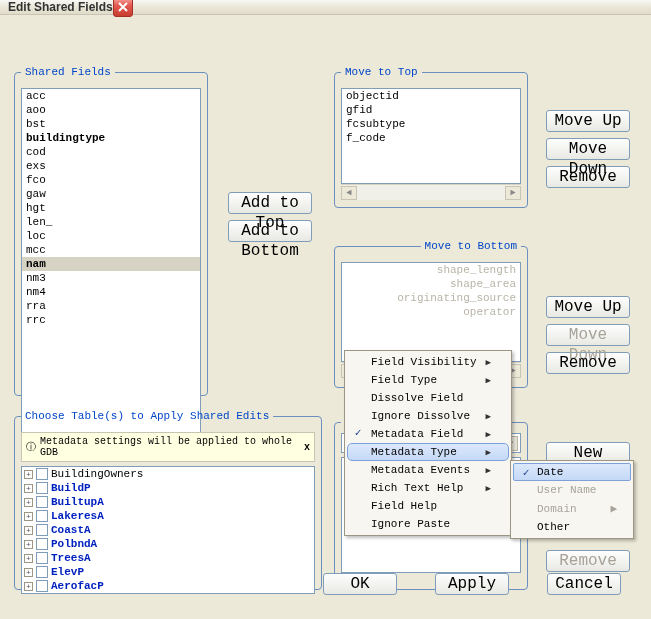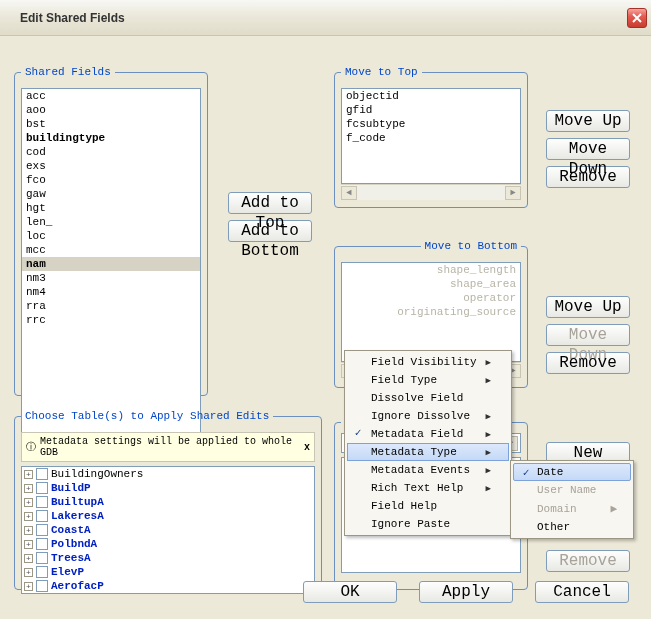--- a/index.html
+++ b/index.html
@@ -6,27 +6,26 @@
   body {
     font-family: "Tahoma", "Segoe UI", sans-serif;
     font-size: 11px;
     background: #ece9d8;
     width: 651px;
     height: 619px;
     overflow: hidden;
     position: relative;
   }
   .titlebar {
-    height: 36px;
+    height: 15px;
     background: linear-gradient(to bottom, #f7f7f4 0%, #eae7d9 50%, #e0dcc9 100%);
     border-bottom: 1px solid #c9c5b5;
     display: flex;
     align-items: center;
-    padding: 0 4px 0 20px;
-    justify-content: space-between;
+    padding: 0 4px 0 8px;
   }
   .titlebar .title {
     font-weight: bold;
     font-size: 12px;
     color: #333;
   }
   .close-btn {
     width: 20px; height: 20px;
     background: linear-gradient(to bottom, #f5a6a0 0%, #e45b52 40%, #c83c30 100%);
     border: 1px solid #a53028;
@@ -159,21 +158,21 @@
   }
   .grp-groups .glist {
     width:100%; height:116px;background:#fff;border:1px solid #7f9db9;
     overflow:auto;
   }
 
   
   .dlg-btns {
     position:absolute; right:16px; bottom:10px; display:flex; gap:10px;
   }
-  .dlg-btns .btn { width:94px; margin:6px; }
+  .dlg-btns .btn { width:74px; margin:14px; }
 
   
   .ctxmenu {
     position:absolute;
     left: 344px; top: 322px;
     width: 168px;
     background: #f7f6f1;
     border:1px solid #9c9784;
     box-shadow: 2px 2px 3px rgba(0,0,0,.25);
     padding:2px;
@@ -182,21 +181,21 @@
   .ctxmenu .mi {
     display:flex;align-items:center;justify-content:space-between;
     padding:3px 18px 3px 24px;
     position:relative;
     cursor:default;
   }
   .ctxmenu .mi .arrow { font-size:9px; color:#333; }
   .ctxmenu .mi.hl {
     background:linear-gradient(to bottom,#dce8fb,#c4d9f7);
     border:1px solid #7da2d9;
-    border-radius:0;
+    border-radius:5px;
     padding:2px 17px 2px 23px;
   }
   .ctxmenu .gutter-check {
     position:absolute;left:2px;top:1px;width:18px;text-align:center;
     font-size:11px;color:#1a3f8a;
   }
   .submenu {
     position:absolute;
     left: 510px; top: 432px;
     width: 124px;
@@ -286,22 +285,22 @@
     <div class="btn">Move Up</div>
     <div class="btn">Move Down</div>
     <div class="btn">Remove</div>
   </div>
 
   <fieldset class="group grp-bottom">
     <legend>Move to Bottom</legend>
     <div class="listbox" style="height:100px" id="bottom-list">
         <div class="item">shape_length</div>
         <div class="item">shape_area</div>
+        <div class="item">originating_source</div>
         <div class="item">operator</div>
-        <div class="item">originating_source</div>
       </div>
     <div class="hscrollbar">
       <div class="arrow">◄</div>
       <div class="track"></div>
       <div class="arrow">►</div>
     </div>
   </fieldset>
   <div class="rcol-bottom">
     <div class="btn">Move Up</div>
     <div class="btn disabled">Move Down</div>

